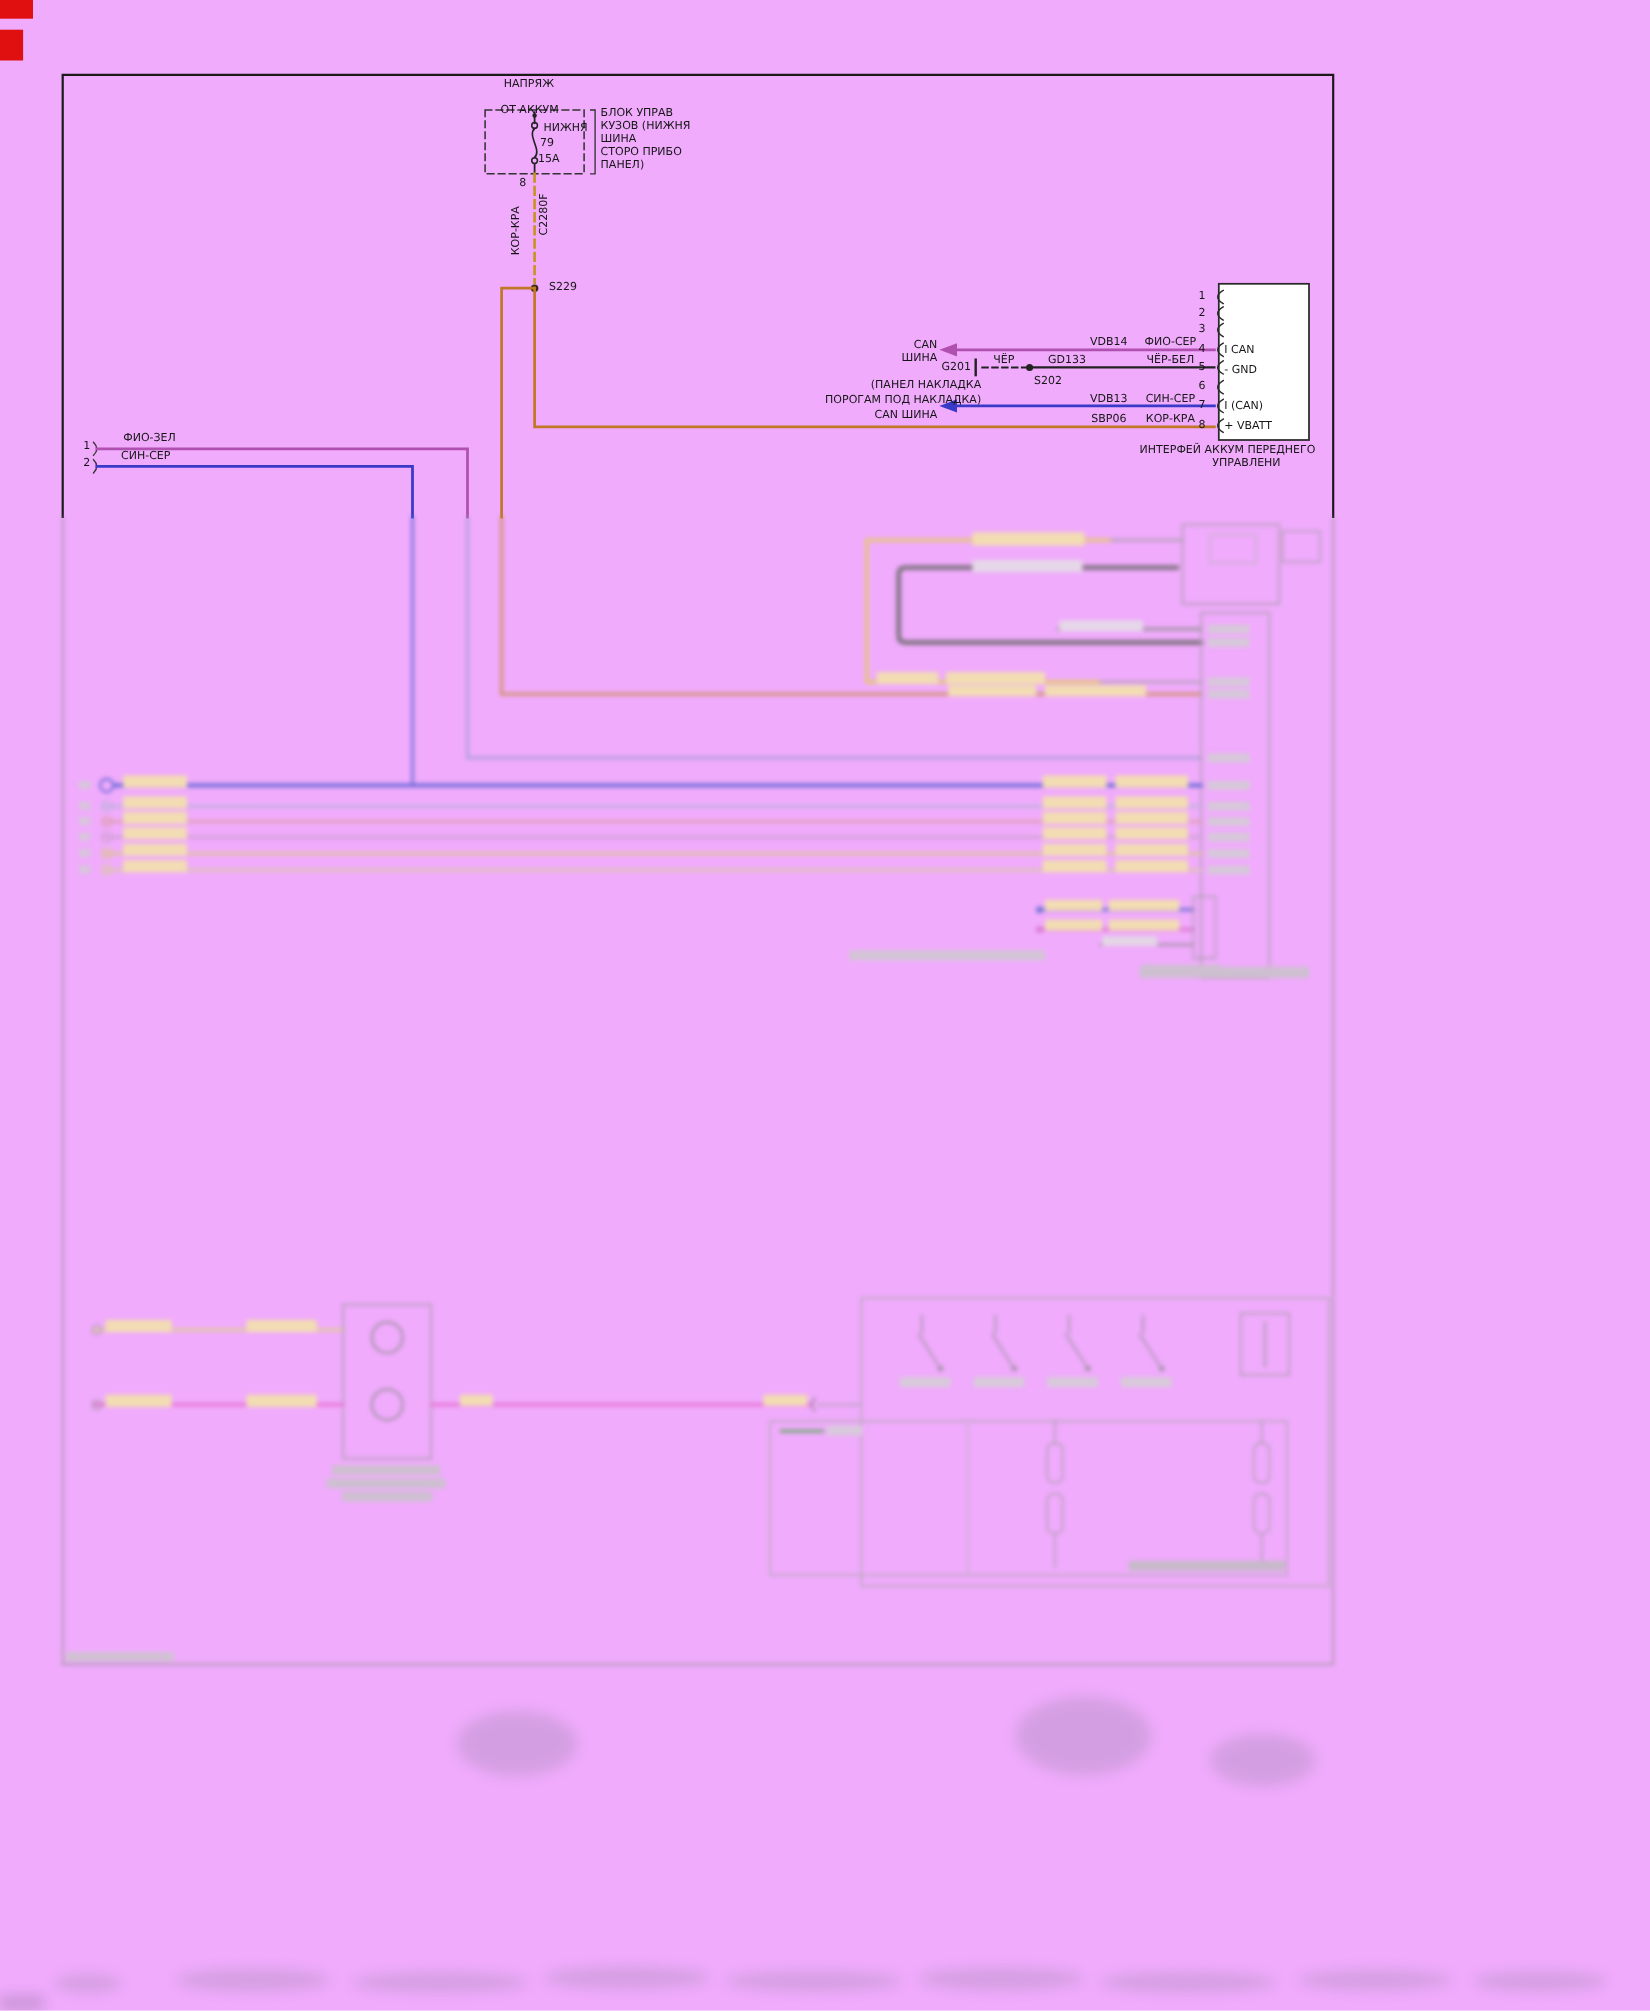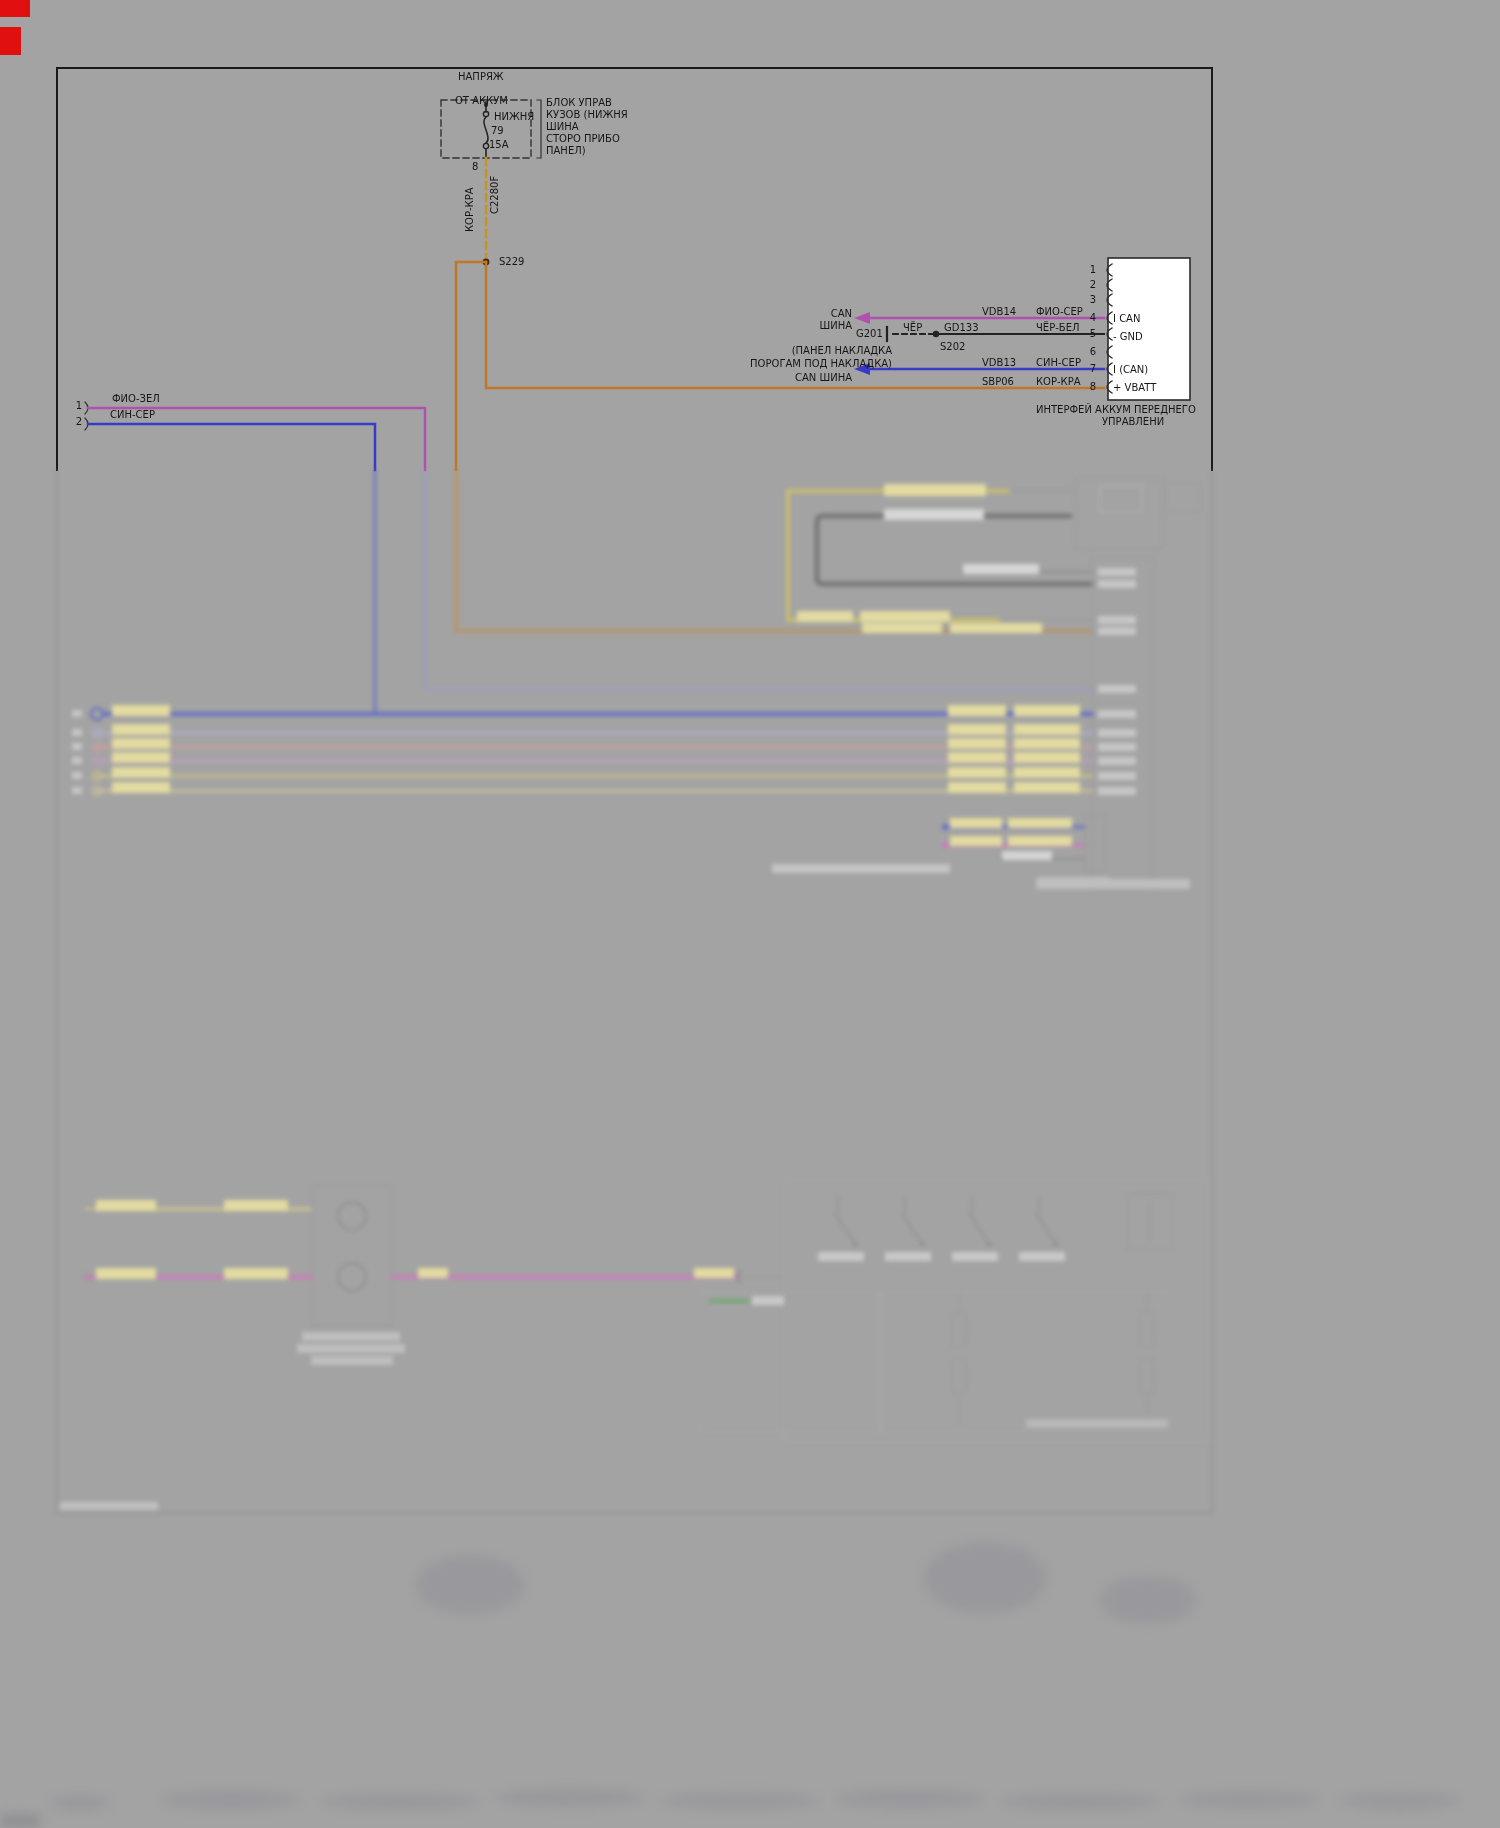--- a/index.html
+++ b/index.html
@@ -1,21 +1,21 @@
 <!DOCTYPE html>
 <html><head>
 <meta charset="utf-8">
 <style>
   html,body{margin:0;padding:0;background:#ffffff;}
-  #page{position:relative;width:1500px;height:1828px;background:#a3a3a3;overflow:hidden;
+  #page{position:relative;width:1500px;height:1828px;background:#f0abfc;overflow:hidden;
         font-family:"DejaVu Sans",sans-serif;}
   .layer{position:absolute;left:0;top:0;}
   .lbl{position:absolute;font-size:10px;line-height:11px;color:#161616;white-space:nowrap;}
   .r{text-align:right;}
-  .c{}
+  .c{text-align:center;}
   .vert{transform:rotate(-90deg);transform-origin:0 0;}
   .red-mark{position:absolute;background:#e01010;}
   .blur-zone{position:absolute;left:0;top:0;width:1500px;height:1828px;
              filter:blur(2.1px);opacity:.8;pointer-events:none;}
   .smudge-zone{position:absolute;left:0;top:0;width:1500px;height:1828px;
              filter:blur(6px);opacity:.22;pointer-events:none;}
 </style>
 </head>
 <body>
 

